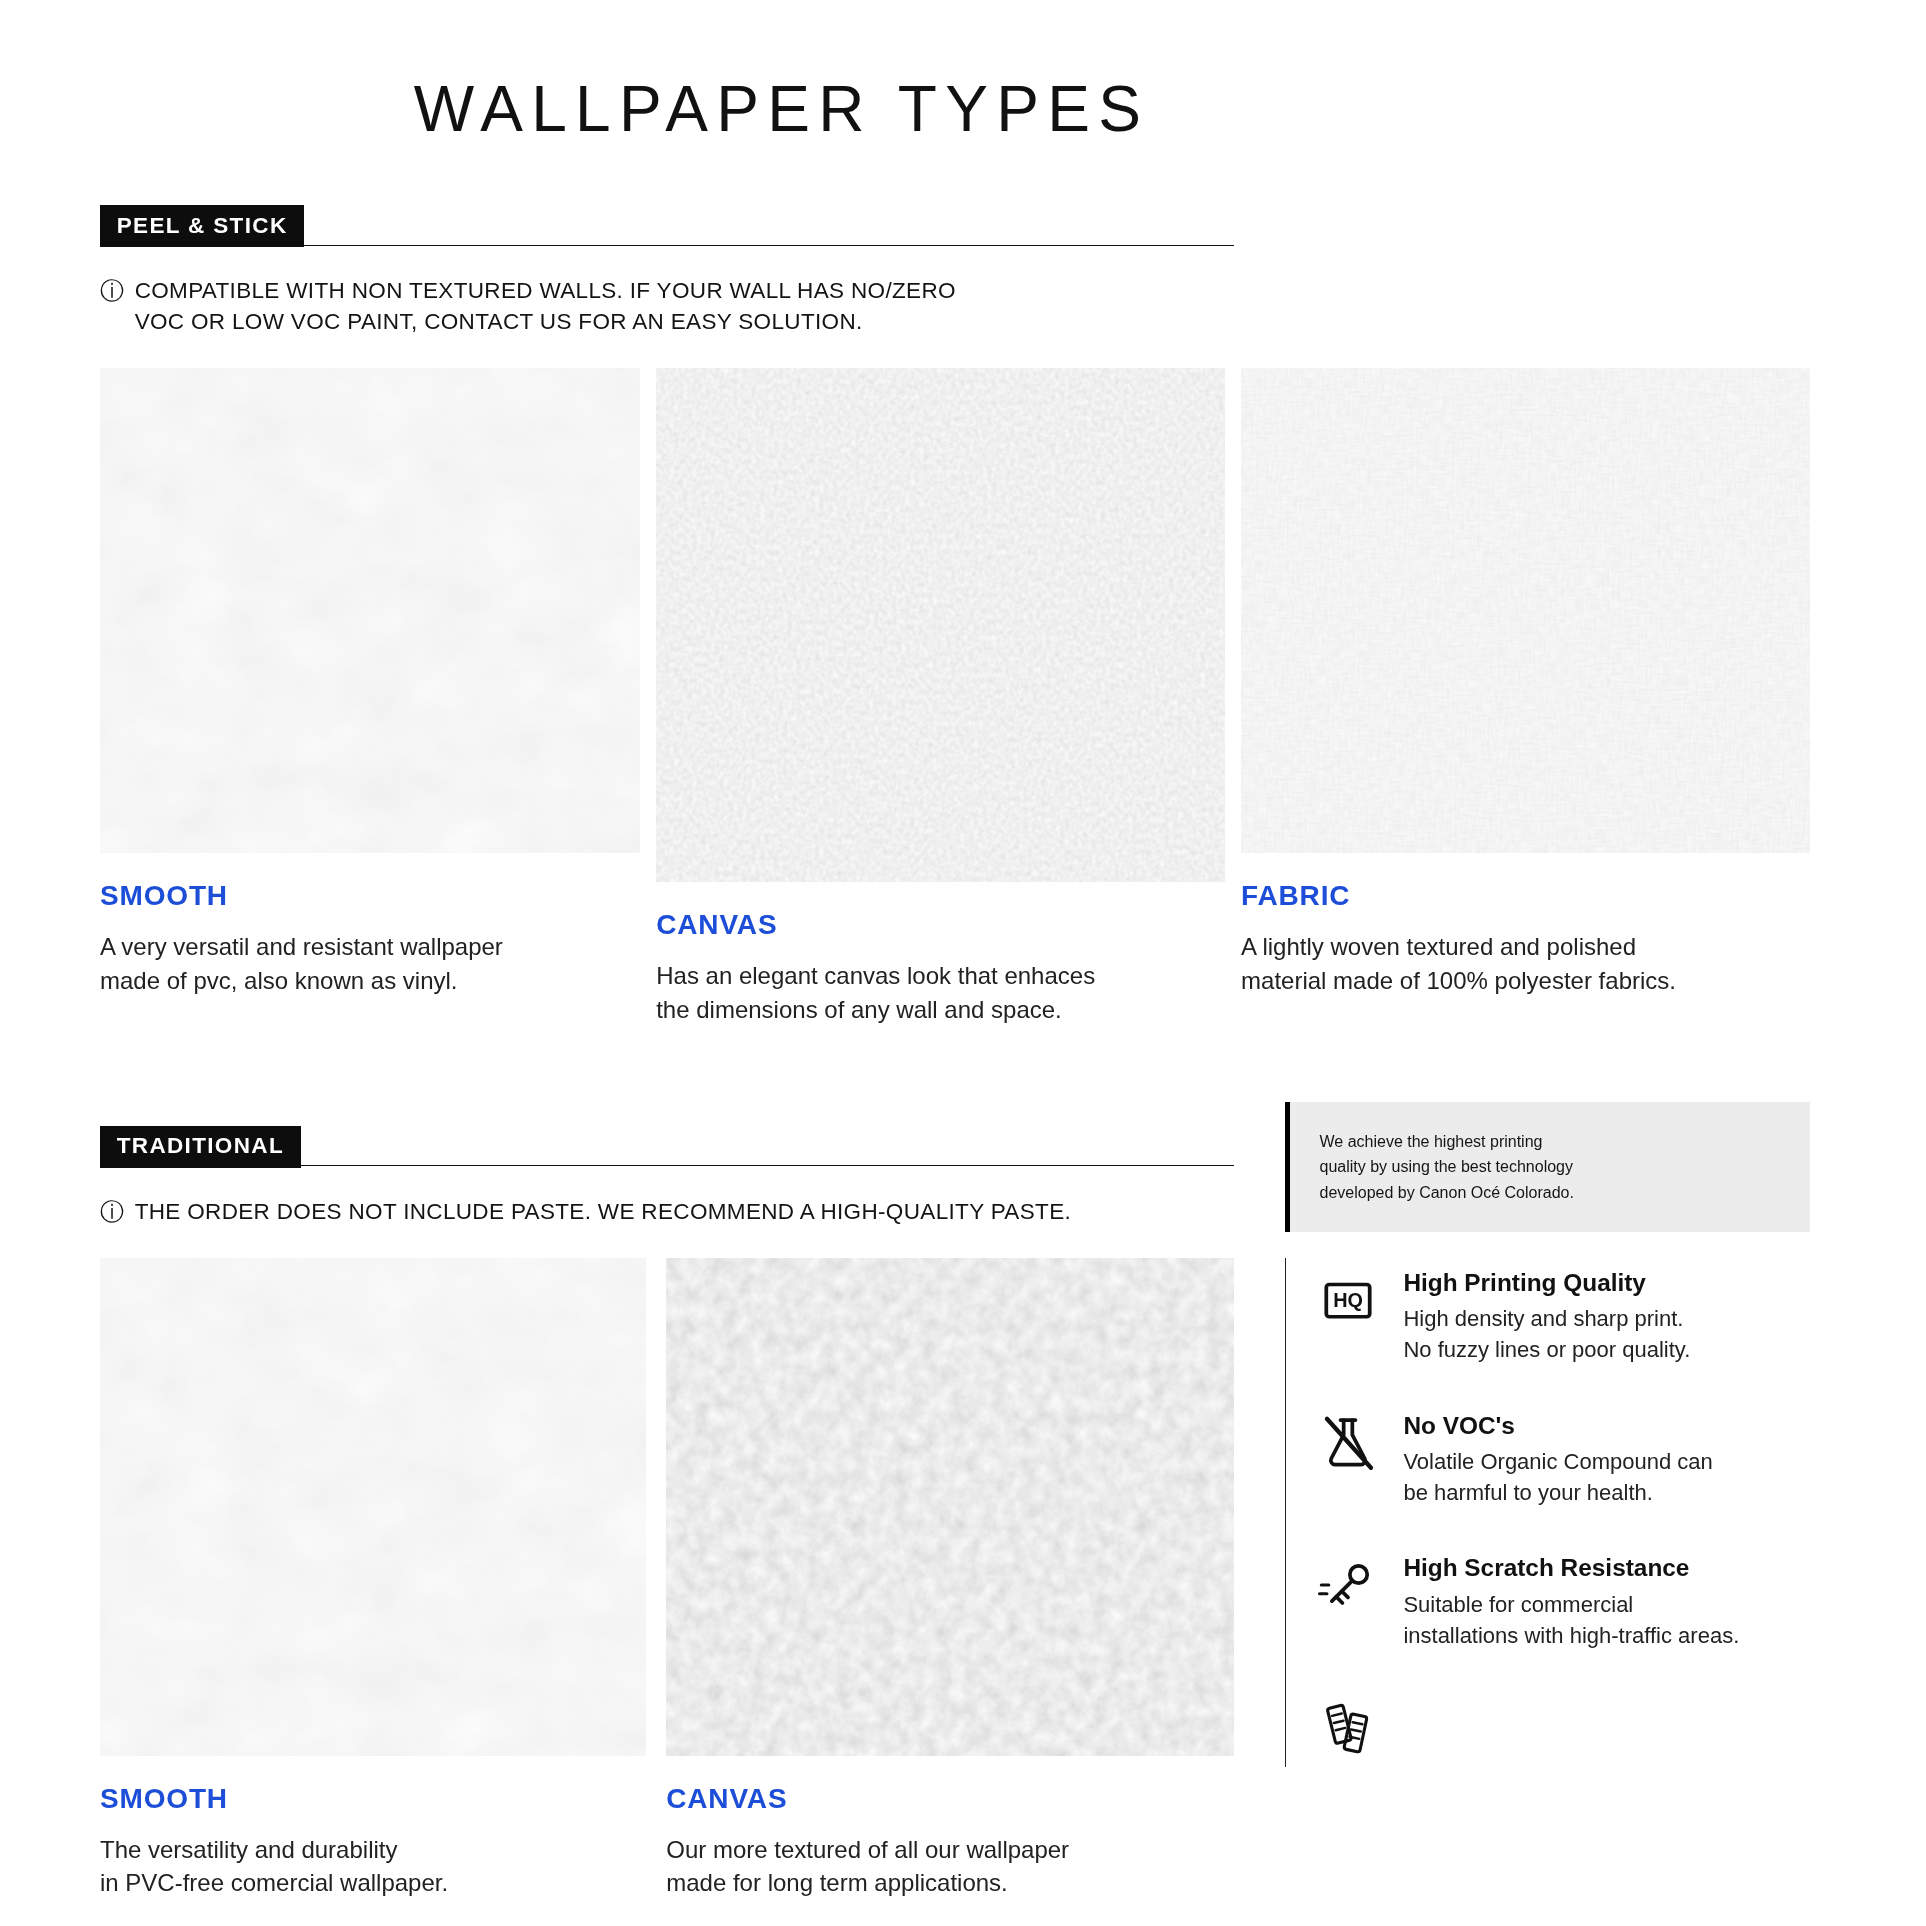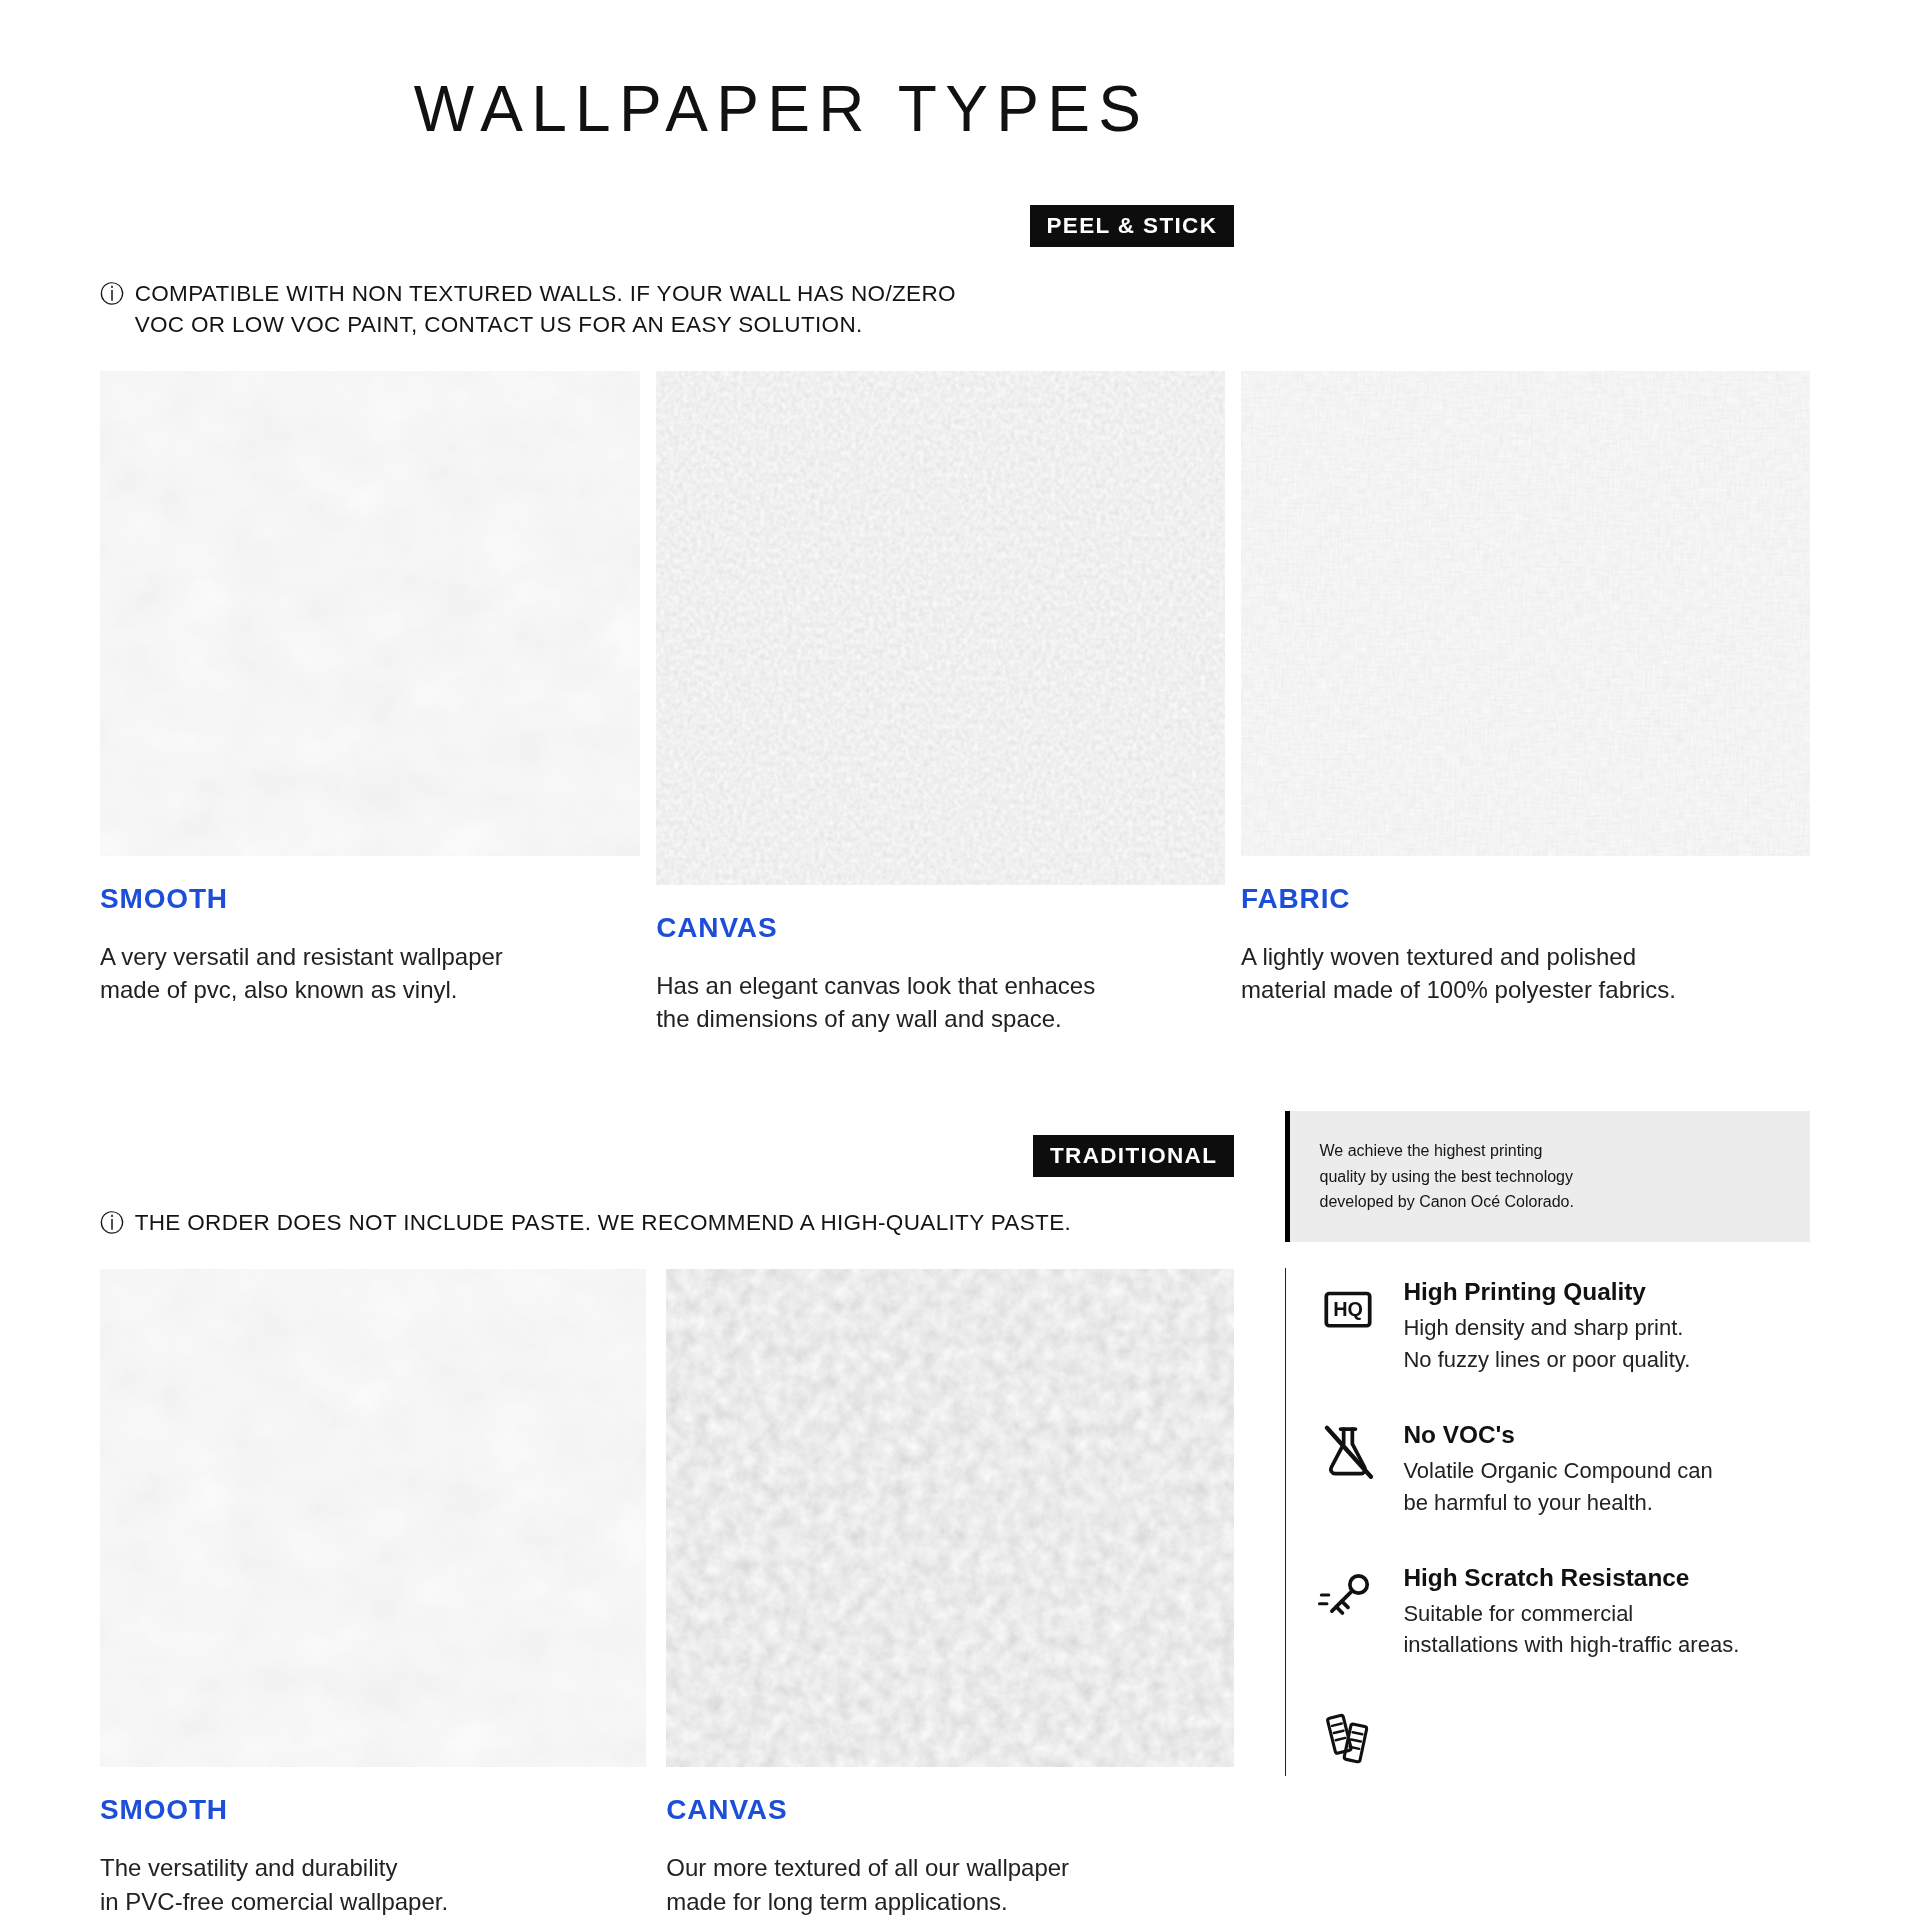--- a/index.html
+++ b/index.html
@@ -9,37 +9,37 @@
     font-family:"Liberation Sans","DejaVu Sans",sans-serif;
     color:#1a1a1a;
   }
   .page { width:1926px; height:1926px; padding:74px 116px 0 100px; overflow:hidden; position:relative; }
 
   .title {
     font-size:64px; font-weight:500; letter-spacing:0.13em;
     text-align:center; padding-right:347px; color:#111; line-height:1.1;
   }
 
-  .section-head { display:flex; align-items:flex-end; width:1134px; margin-top:61px;flex-direction:column; }
+  .section-head { display:flex; align-items:flex-end; width:1134px; margin-top:61px; }
   .badge {
     background:#0d0d0d; color:#ffffff;
     font-size:22.5px; font-weight:700; letter-spacing:0.06em;
     padding:7.7px 16.7px 8.3px 16.7px; white-space:nowrap;
   }
   .head-rule { flex:1; border-bottom:1.9px solid #111; margin-bottom:1.3px; }
 
   .note { display:flex; gap:10.3px; margin-top:28px; font-size:22.5px; letter-spacing:0.015em; color:#141414; }
   .info-glyph { font-size:24px; line-height:1.3; }
   .note-text { white-space:pre-line; line-height:1.38; }
 
   .swatch-row { display:flex; gap:16px; margin-top:31px; align-items:flex-start; }
   .swatch { width:100%; background:#f1f1f1; overflow:hidden; }
   .swatch svg { display:block; width:100%; height:100%; }
   .swatch-name { display:block; font-size:28px; font-weight:700; letter-spacing:0.03em; margin-top:27px; color:#1d4ed8; }
-  .swatch-desc { display:block; font-size:24px; line-height:1.38; margin-top:25px; color:#222; white-space:pre-line; }
+  .swatch-desc { display:block; font-size:24px; line-height:1.38; margin-top:18px; color:#222; white-space:pre-line; }
 
   .lower { display:flex; gap:51px; margin-top:39px; }
   .left-col { width:1134px; flex:0 0 auto; }
   .right-col { flex:1; padding-top:37px; }
 
   .quality-box {
     background:#ececec; border-left:5.8px solid #000;
     padding:27px 29.5px; font-size:16px; line-height:1.6;
     white-space:pre-line; color:#151515;
   }

